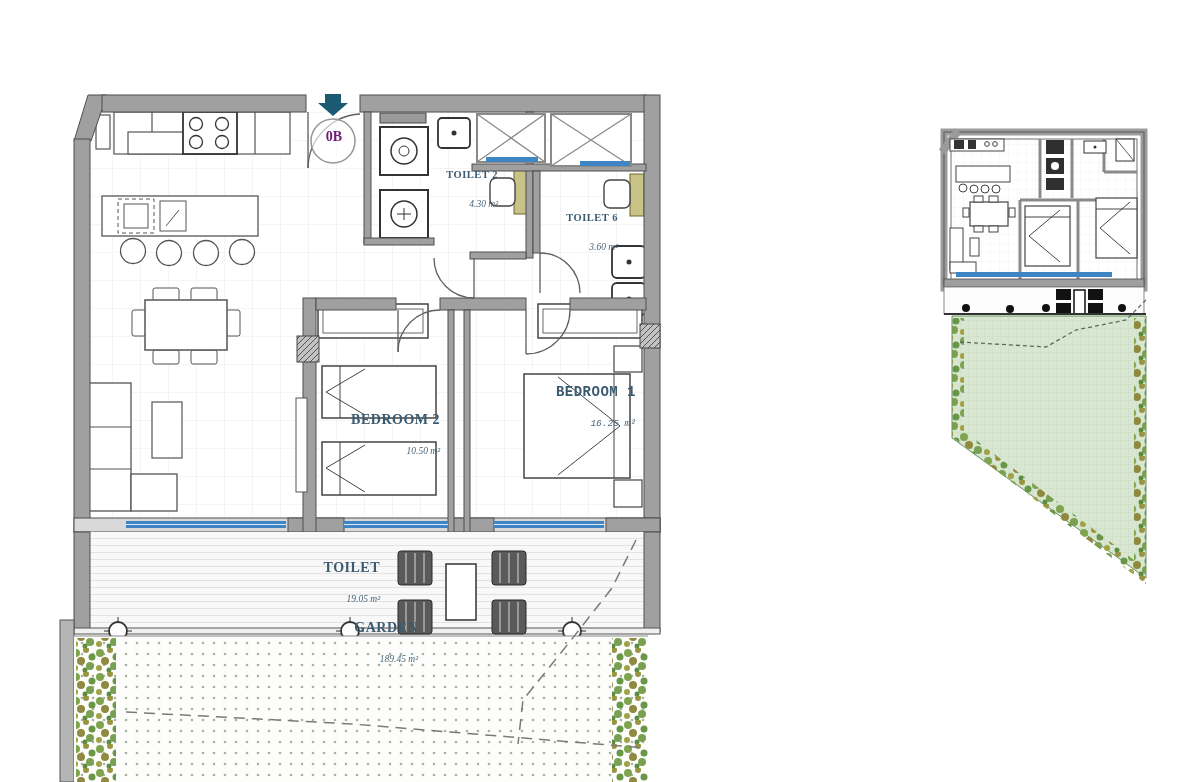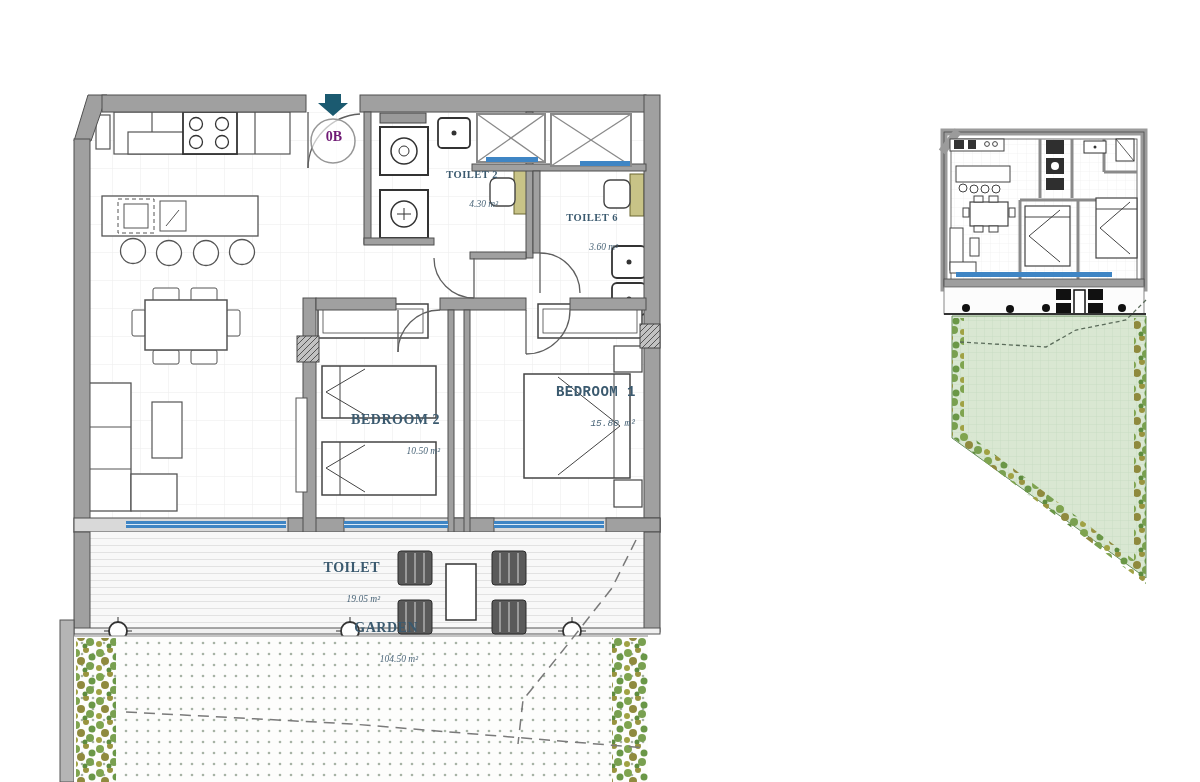--- a/index.html
+++ b/index.html
@@ -393,26 +393,26 @@
   <span class="area">3.60 m²</span>
 </div>
 
 <div class="room-label" style="left:340px;top:412px;width:100px;">
   <span class="name">BEDROOM 2</span>
   <span class="area">10.50 m²</span>
 </div>
 
 <div class="room-label" style="left:536px;top:384px;width:100px;font-family:Liberation Mono, monospace;">
   <span class="name">BEDROOM 1</span>
-  <span class="area">15.80 m²</span>
+  <span class="area">16.25 m²</span>
 </div>
 
 <div class="room-label" style="left:290px;top:560px;width:90px;">
   <span class="name">TOILET</span>
   <span class="area">19.05 m²</span>
 </div>
 
 <div class="room-label" style="left:318px;top:620px;width:100px;">
   <span class="name">GARDEN</span>
-  <span class="area">104.50 m²</span>
+  <span class="area">189.45 m²</span>
 </div>
 
 </div>
 
 </body></html>

